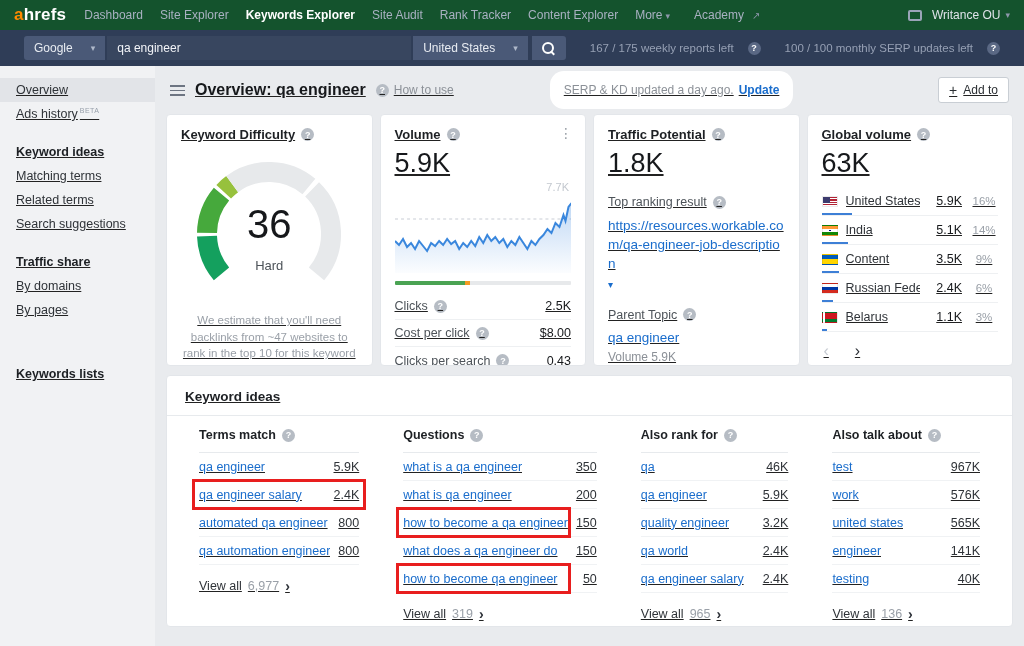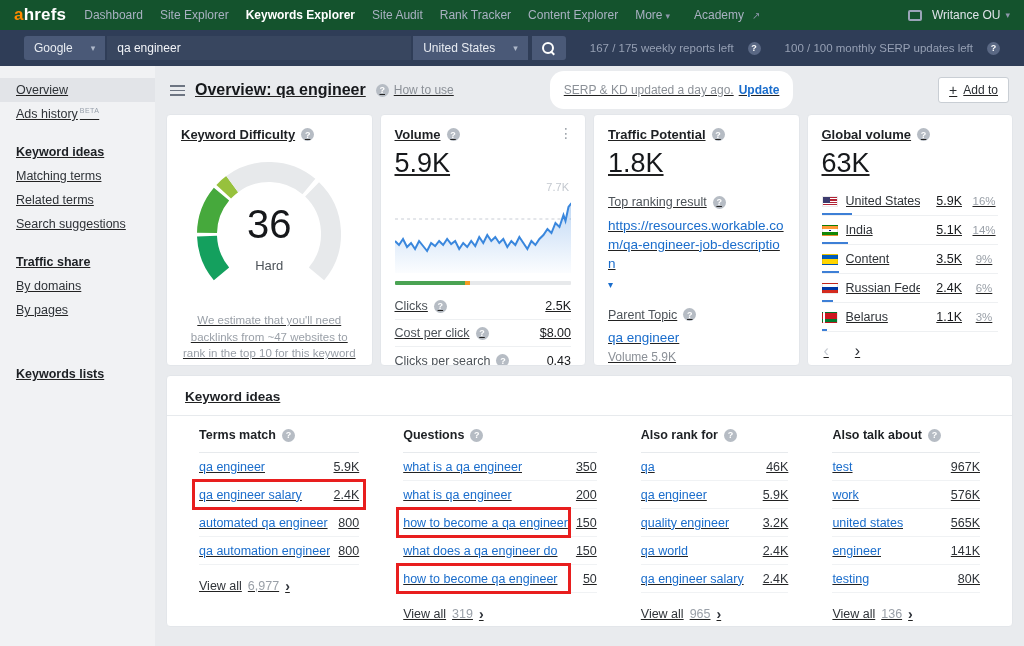--- a/index.html
+++ b/index.html
@@ -474,21 +474,21 @@
               <div class="kwrow">
                 <a class="kwlink">united states</a>
                 <span class="kwval">565K</span>
               </div>
               <div class="kwrow">
                 <a class="kwlink">engineer</a>
                 <span class="kwval">141K</span>
               </div>
               <div class="kwrow">
                 <a class="kwlink">testing</a>
-                <span class="kwval">80K</span>
+                <span class="kwval">40K</span>
               </div>
               <div class="viewall">
                 <span class="va-label">View all</span>
                 <span class="va-count">136</span>
                 <span class="va-chev">›</span>
               </div>
             </div>
           </div>
       </section>
 

